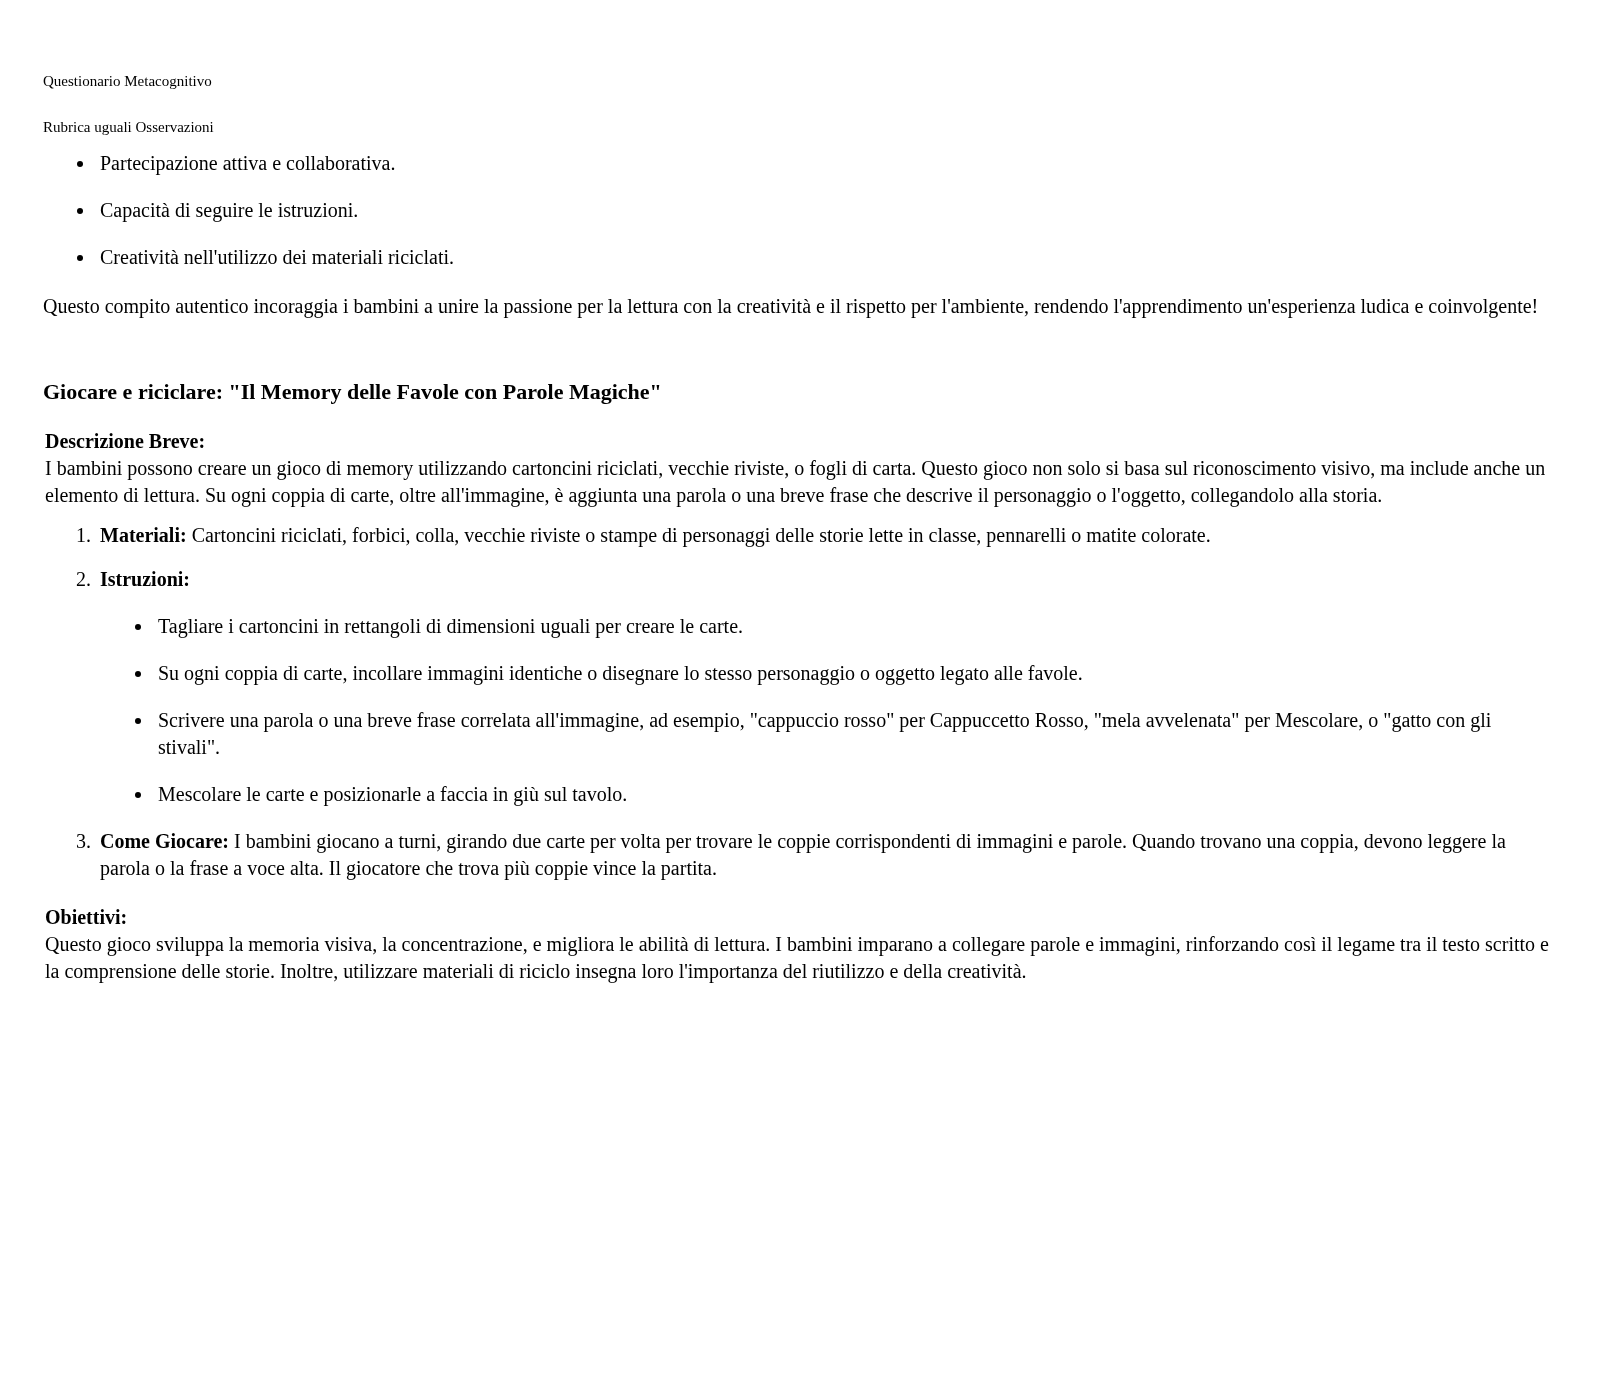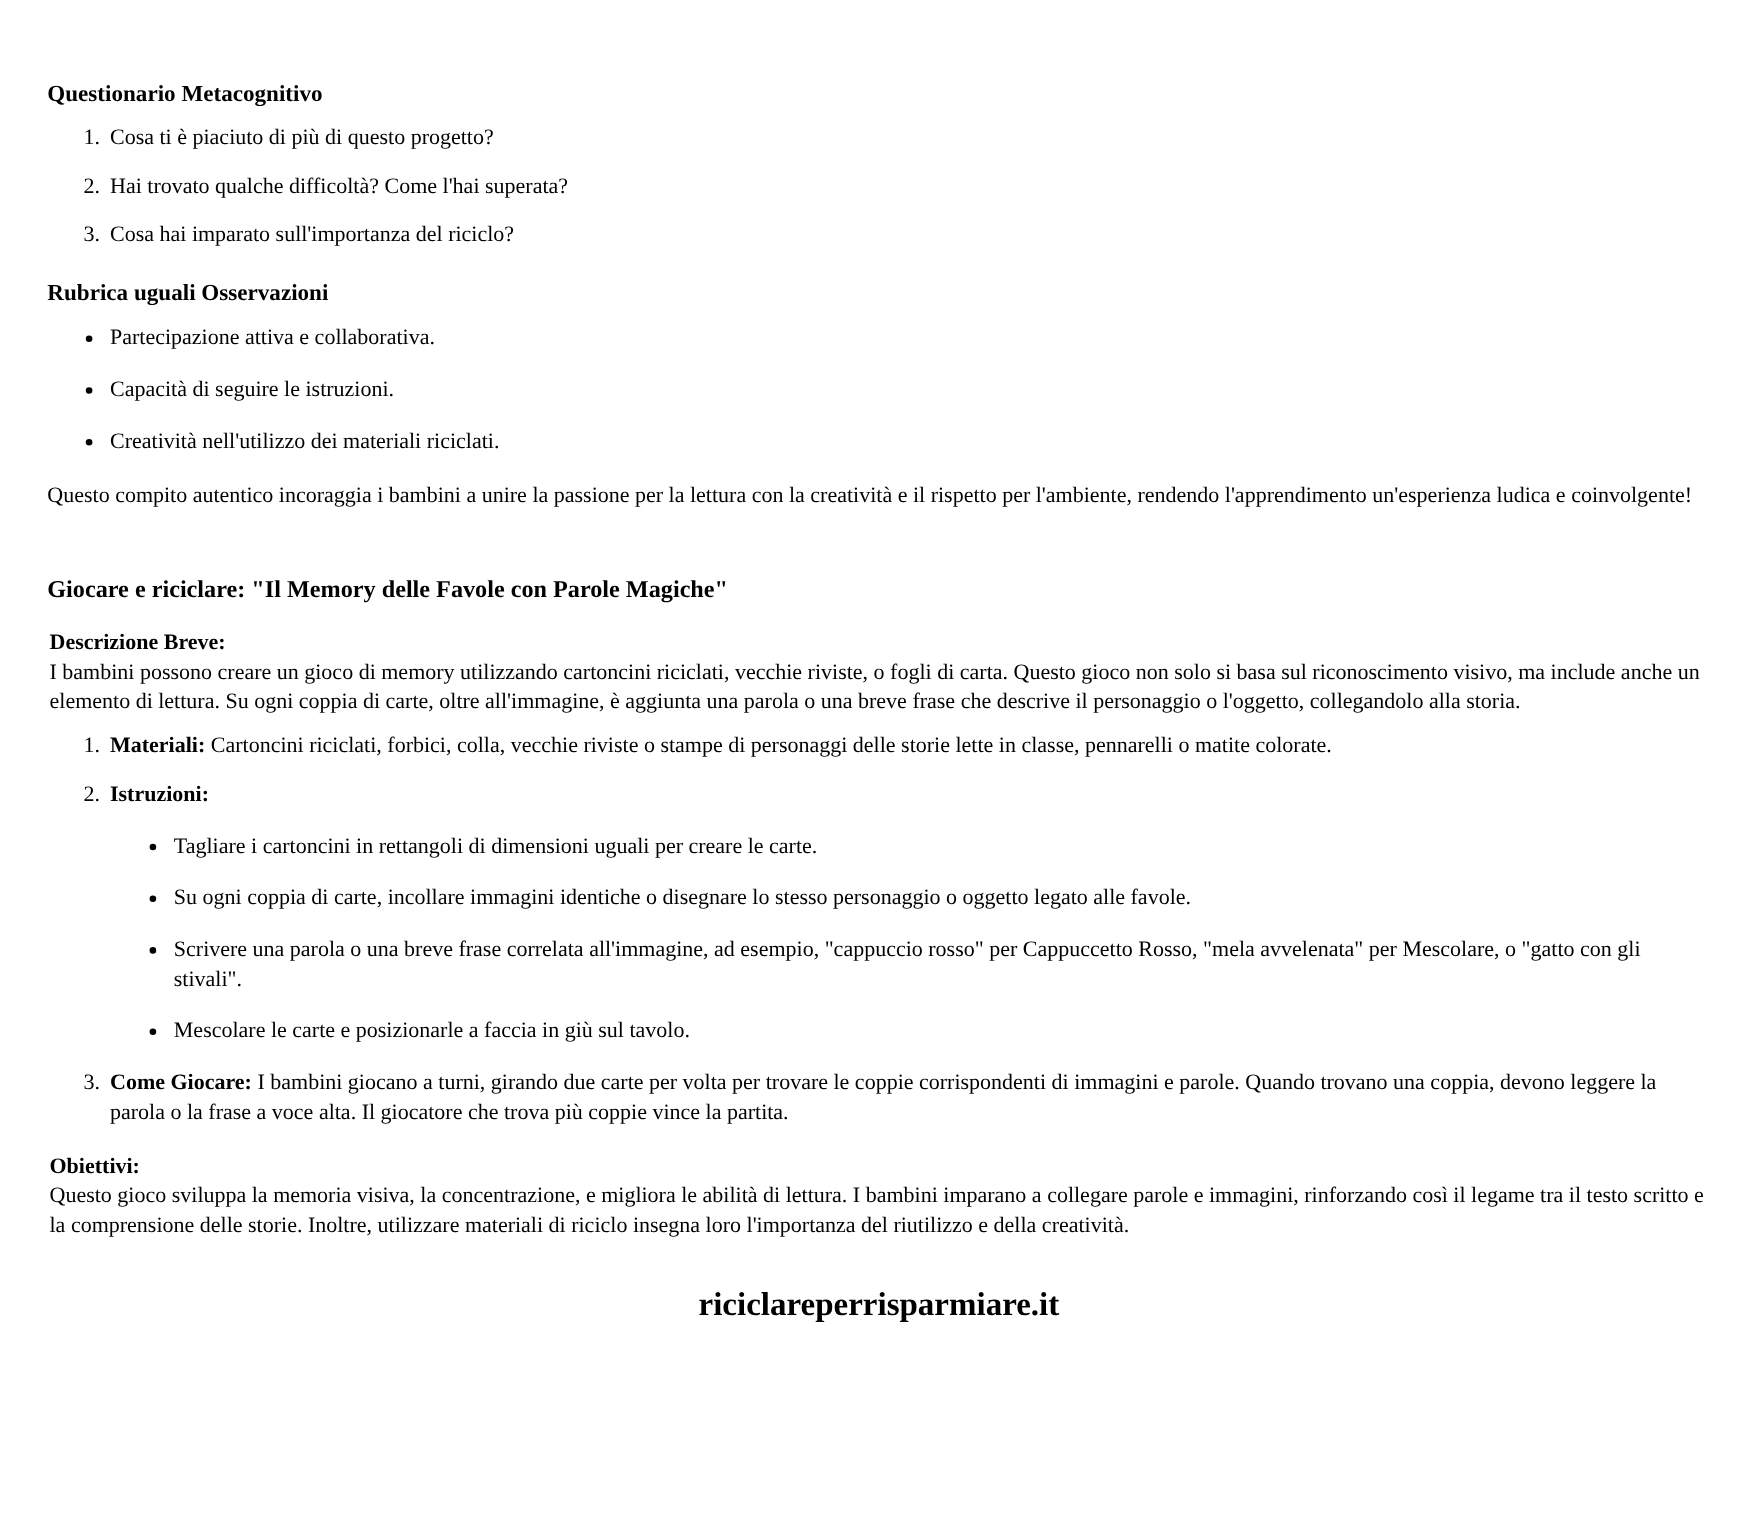--- a/index.html
+++ b/index.html
@@ -6,22 +6,22 @@
   body {
     color: #000000;
     font-family: "Liberation Serif", "DejaVu Serif", serif;
     font-size: 20px;
     line-height: 1.35;
     width: 1600px;
     box-sizing: border-box;
   }
   .doc { padding: 72px 45px 40px 43px; box-sizing: border-box; }
   .h3 {
-    font-size: 21px;
-    font-weight: bold;
+    font-size: 15px;
+    font-weight: normal;
     margin: 26px 0 0 0;
     line-height: 1.3;
   }
   .h3.first { margin-top: 0; }
   .game-title {
     font-size: 22px;
     font-weight: bold;
     margin: 58px 0 0 0;
     line-height: 1.3;
   }
@@ -47,25 +47,20 @@
     margin-top: 38px;
     line-height: 1.3;
   }
 </style>
 </head>
 <body>
 
 <div class="doc">
 
   <div class="h3 first">Questionario Metacognitivo</div>
-  <ol class="list-num">
-    <li>Cosa ti è piaciuto di più di questo progetto?</li>
-    <li>Hai trovato qualche difficoltà? Come l'hai superata?</li>
-    <li>Cosa hai imparato sull'importanza del riciclo?</li>
-  </ol>
 
   <div class="h3">Rubrica uguali Osservazioni</div>
   <ul class="list-bul">
     <li>Partecipazione attiva e collaborativa.</li>
     <li>Capacità di seguire le istruzioni.</li>
     <li>Creatività nell'utilizzo dei materiali riciclati.</li>
   </ul>
 
   <p class="para">Questo compito autentico incoraggia i bambini a unire la passione per la lettura con la creatività e il rispetto per l'ambiente, rendendo l'apprendimento un'esperienza ludica e coinvolgente!</p>
 
@@ -81,15 +76,14 @@
         <li>Su ogni coppia di carte, incollare immagini identiche o disegnare lo stesso personaggio o oggetto legato alle favole.</li>
         <li>Scrivere una parola o una breve frase correlata all'immagine, ad esempio, "cappuccio rosso" per Cappuccetto Rosso, "mela avvelenata" per Mescolare, o "gatto con gli stivali".</li>
         <li>Mescolare le carte e posizionarle a faccia in giù sul tavolo.</li>
       </ul>
     </li>
     <li><strong>Come Giocare:</strong><span> I bambini giocano a turni, girando due carte per volta per trovare le coppie corrispondenti di immagini e parole. Quando trovano una coppia, devono leggere la parola o la frase a voce alta. Il giocatore che trova più coppie vince la partita.</span></li>
   </ol>
 
   <p class="tight"><strong>Obiettivi:</strong><br><span>Questo gioco sviluppa la memoria visiva, la concentrazione, e migliora le abilità di lettura. I bambini imparano a collegare parole e immagini, rinforzando così il legame tra il testo scritto e la comprensione delle storie. Inoltre, utilizzare materiali di riciclo insegna loro l'importanza del riutilizzo e della creatività.</span></p>
 
-  <div class="footer">riciclareperrisparmiare.it</div>
 
 </div>
 
 </body></html>

